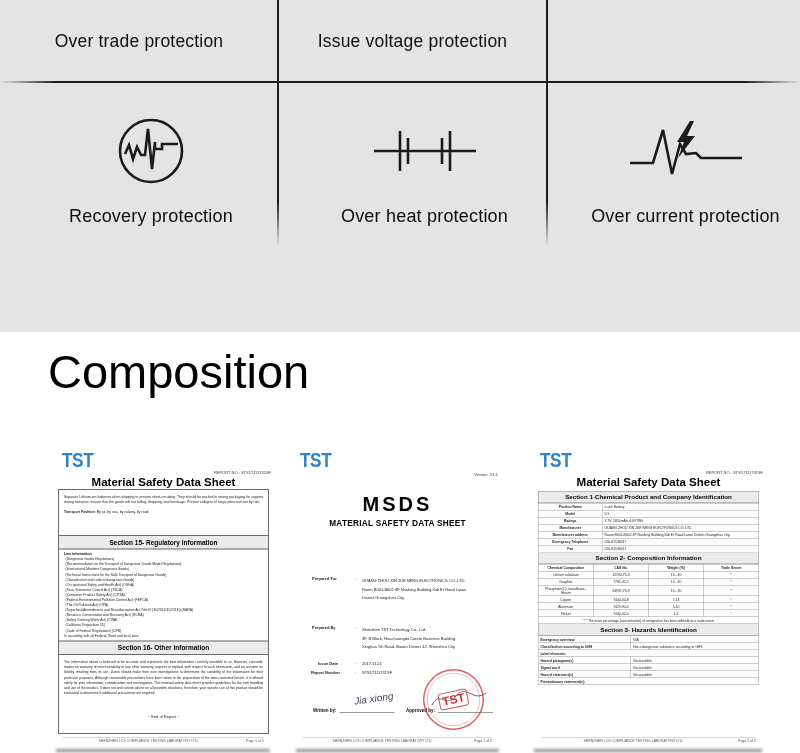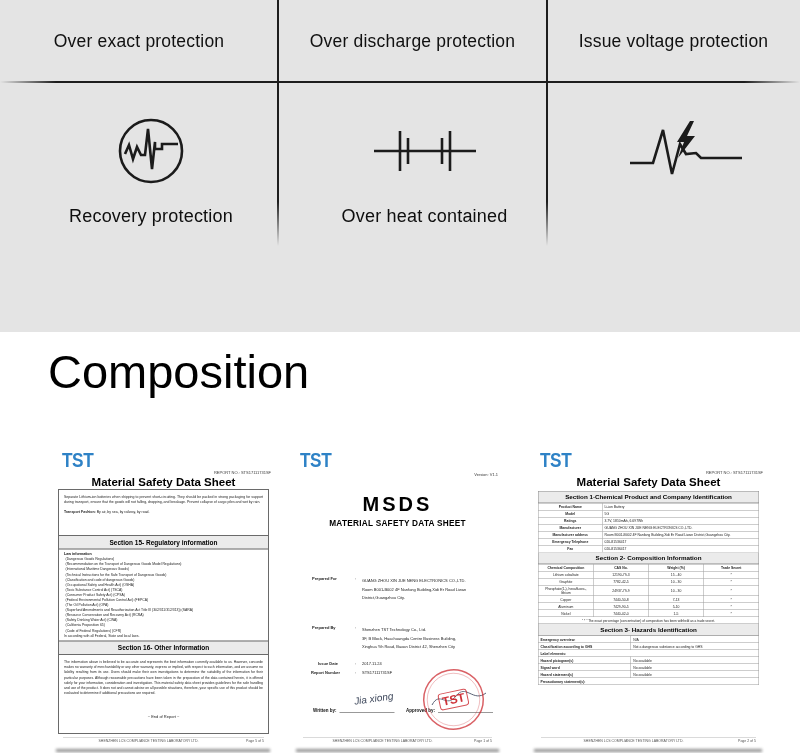--- a/index.html
+++ b/index.html
@@ -92,24 +92,21 @@
 </head>
 <body>
 
 <div class="features">
   <div class="vline" style="left:277px"></div>
   <div class="vline" style="left:546px"></div>
   <div class="hline"></div>
 
   <div class="feat-row top">
     <div class="feat-cell">
-      <span class="feat-label">Over exact protection</span>
-    </div>
-    <div class="feat-cell">
-      <span class="feat-label">Over discharge protection</span>
+      <span class="feat-label">Over trade protection</span>
     </div>
     <div class="feat-cell">
       <span class="feat-label">Issue voltage protection</span>
     </div>
   </div>
 
   <div class="feat-row bottom">
     <div class="feat-cell icon-cell">
       <span class="icon-box">
         <svg width="68" height="68" viewBox="0 0 68 68">
@@ -122,29 +119,30 @@
     <div class="feat-cell icon-cell">
       <span class="icon-box">
         <svg width="110" height="58" viewBox="0 0 110 58">
           <line x1="4" y1="29" x2="106" y2="29"></line>
           <line x1="30" y1="9" x2="30" y2="49"></line>
           <line x1="38" y1="16" x2="38" y2="42"></line>
           <line x1="72" y1="16" x2="72" y2="42"></line>
           <line x1="80" y1="9" x2="80" y2="49"></line>
         </svg>
       </span>
-      <span class="feat-label2">Over heat contained</span>
+      <span class="feat-label2">Over heat protection</span>
     </div>
     <div class="feat-cell icon-cell">
       <span class="icon-box">
         <svg width="120" height="68" viewBox="0 0 120 68">
           <polyline points="4,46 27,46 37,13 46,57 54,27 60,37 70,36 75,41 116,41"></polyline>
           <polygon class="bolt" points="64,4 51,25 58,25 52,41 69,19 61,19 68,4"></polygon>
         </svg>
       </span>
+      <span class="feat-label2">Over current protection</span>
     </div>
   </div>
 </div>
 
 <h1 class="instruction">Composition</h1>
 
 <div class="page page1">
   <div class="page-inner">
     <div class="tst-logo" style="left:24px;top:12px">TST</div>
     <div class="report-no" style="right:12px;top:54px">REPORT NO.: STS17111731SF</div>

